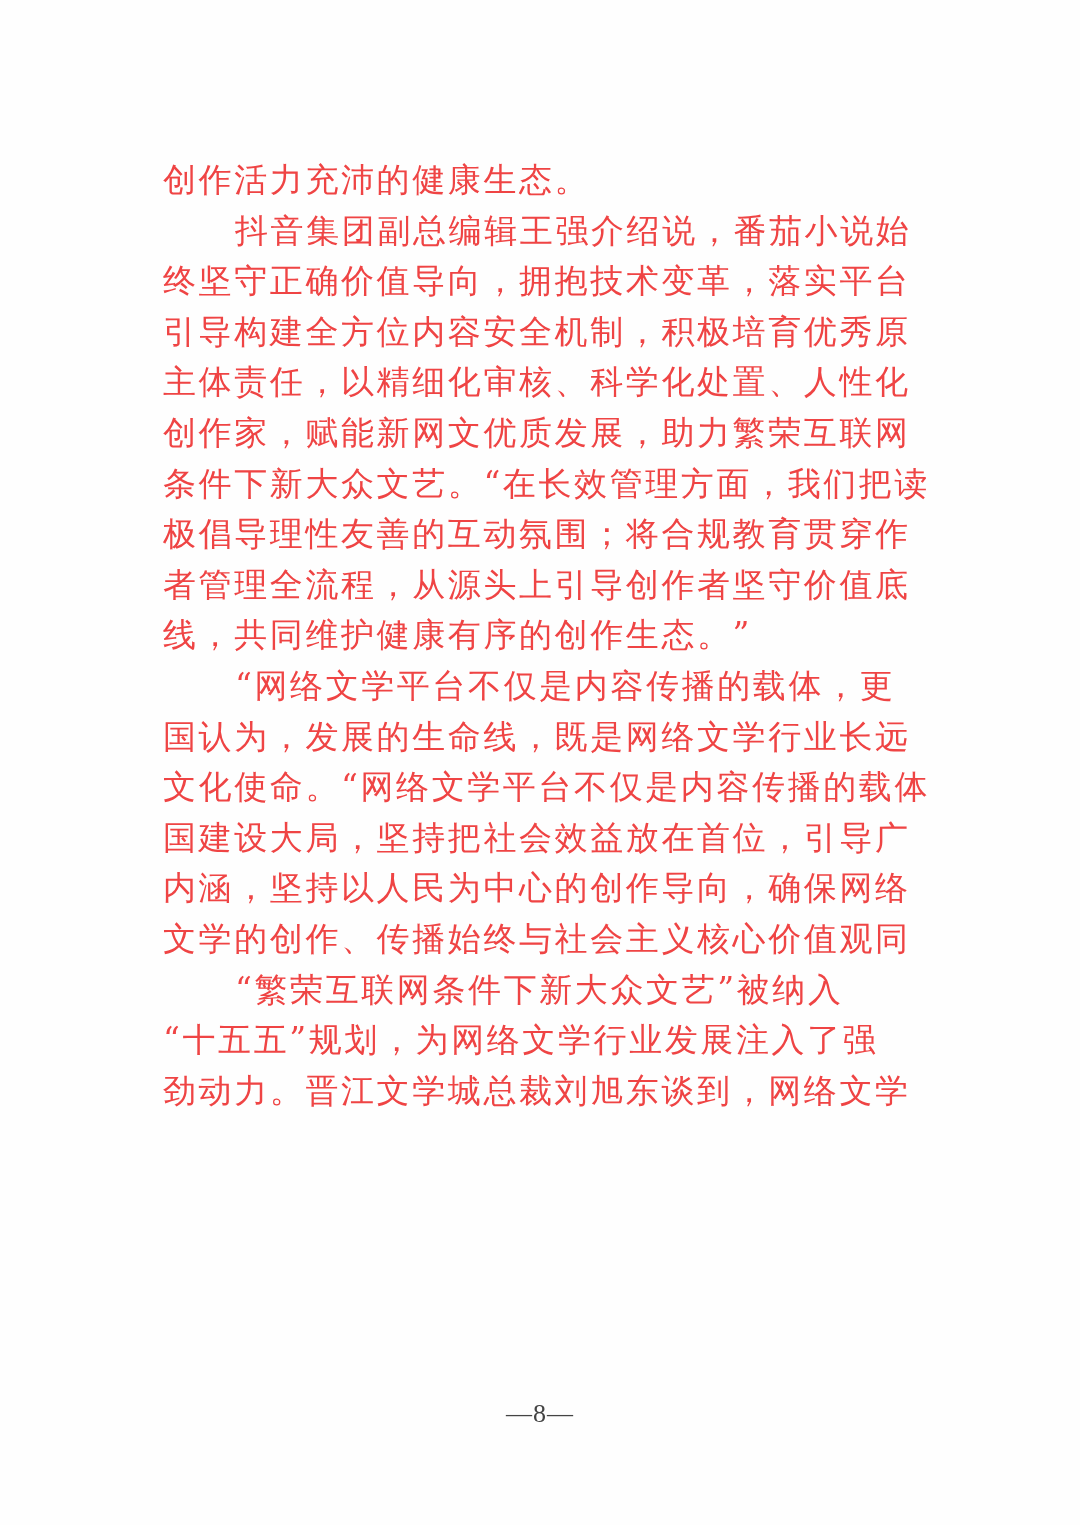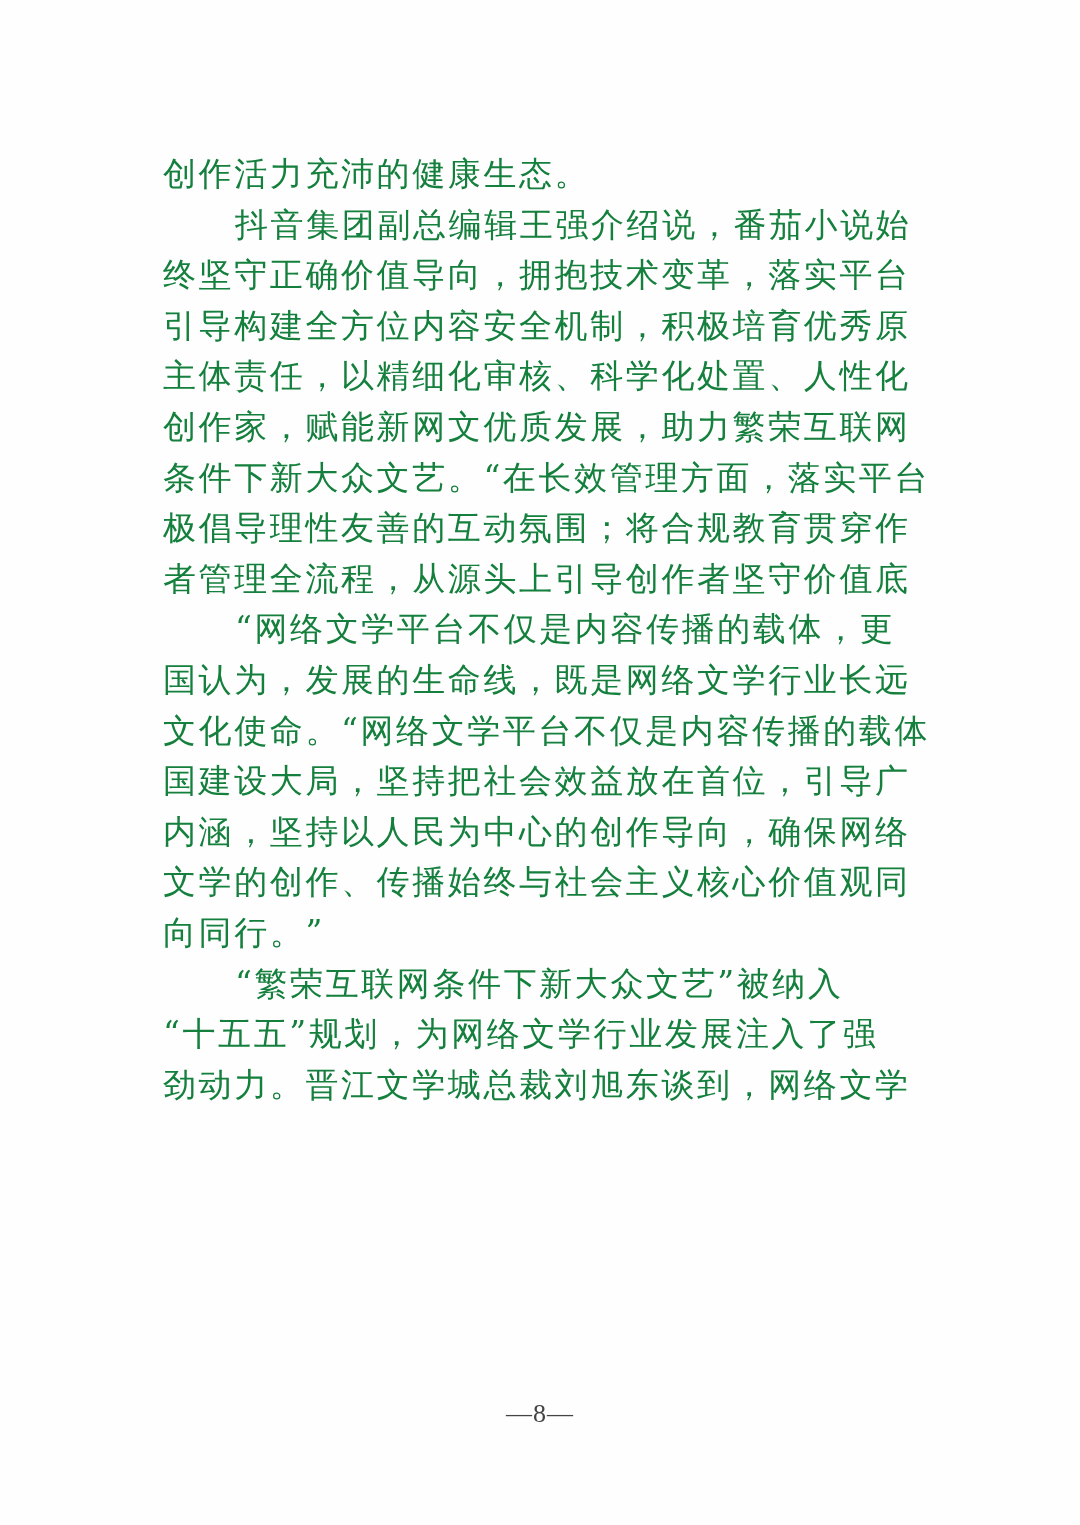--- a/index.html
+++ b/index.html
@@ -16,25 +16,25 @@
   .page {
     position: absolute;
     left: 0; top: 0;
     width: 1080px;
     height: 1525px;
     background: #fefefe;
   }
   .text-block {
     position: absolute;
     left: 163px;
-    top: 149px;
+    top: 155px;
     width: 760px;
     font-family: "DejaVu Serif", "Liberation Serif", serif;
     font-size: 33px;
-    color: #15803d;
+    color: #ef4444;
   }
   .line {
     display: block;
     height: 50.6px;
     line-height: 50.6px;
     white-space: nowrap;
     letter-spacing: 2.6px;
   }
   .line.indent { padding-left: 72px; }
   .page-number {
@@ -53,28 +53,28 @@
 <body>
 
 <div class="page">
   <div class="text-block">
     <span class="line">创作活力充沛的健康生态。</span>
     <span class="line indent">抖音集团副总编辑王强介绍说，番茄小说始</span>
     <span class="line">终坚守正确价值导向，拥抱技术变革，落实平台</span>
     <span class="line">引导构建全方位内容安全机制，积极培育优秀原</span>
     <span class="line">主体责任，以精细化审核、科学化处置、人性化</span>
     <span class="line">创作家，赋能新网文优质发展，助力繁荣互联网</span>
-    <span class="line">条件下新大众文艺。“在长效管理方面，落实平台</span>
+    <span class="line">条件下新大众文艺。“在长效管理方面，我们把读</span>
     <span class="line">极倡导理性友善的互动氛围；将合规教育贯穿作</span>
     <span class="line">者管理全流程，从源头上引导创作者坚守价值底</span>
+    <span class="line">线，共同维护健康有序的创作生态。”</span>
     <span class="line indent">“网络文学平台不仅是内容传播的载体，更</span>
     <span class="line">国认为，发展的生命线，既是网络文学行业长远</span>
     <span class="line">文化使命。“网络文学平台不仅是内容传播的载体</span>
     <span class="line">国建设大局，坚持把社会效益放在首位，引导广</span>
     <span class="line">内涵，坚持以人民为中心的创作导向，确保网络</span>
     <span class="line">文学的创作、传播始终与社会主义核心价值观同</span>
-    <span class="line">向同行。”</span>
     <span class="line indent">“繁荣互联网条件下新大众文艺”被纳入</span>
     <span class="line">“十五五”规划，为网络文学行业发展注入了强</span>
     <span class="line">劲动力。晋江文学城总裁刘旭东谈到，网络文学</span>
   </div>
   <div class="page-number">—8—</div>
 </div>
 
 </body></html>

